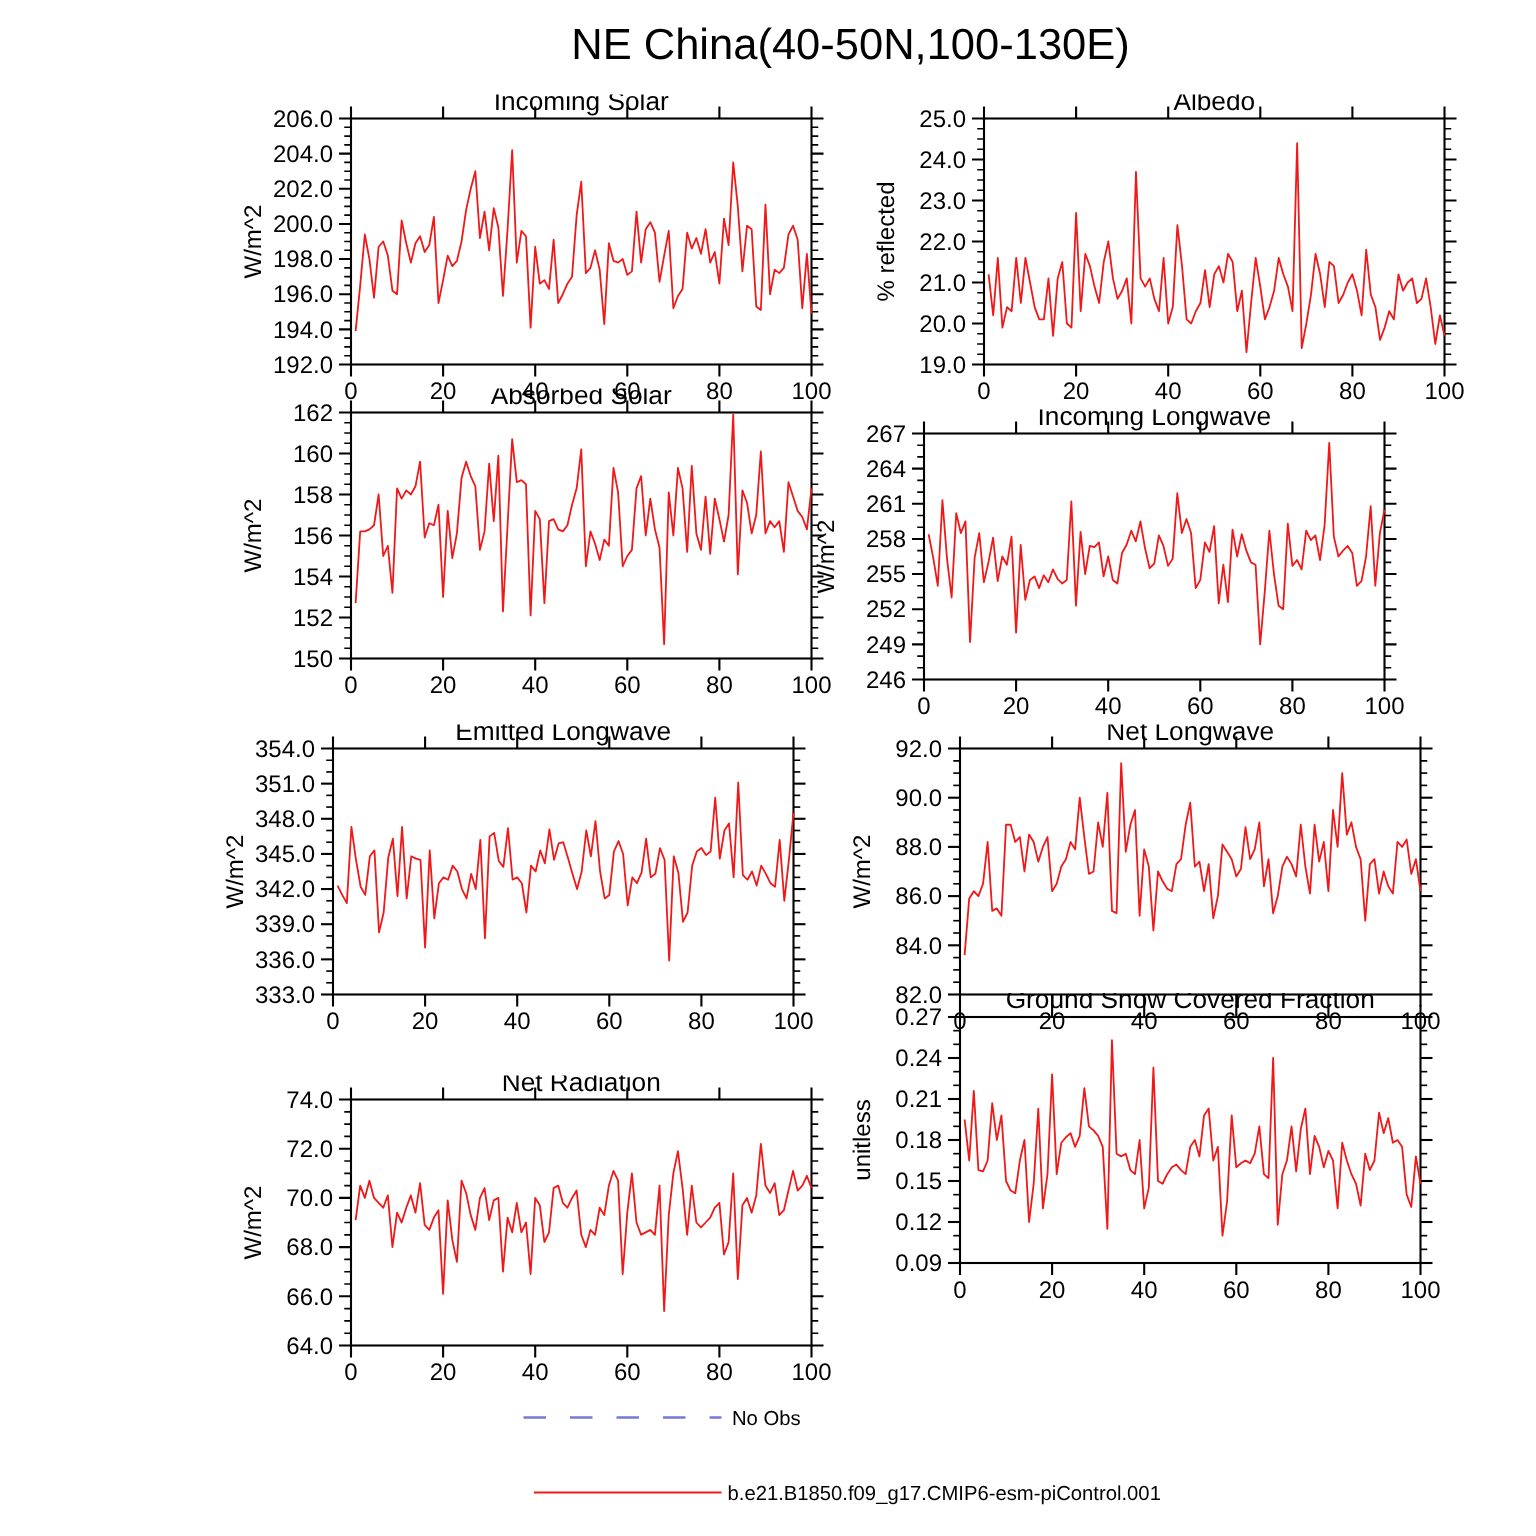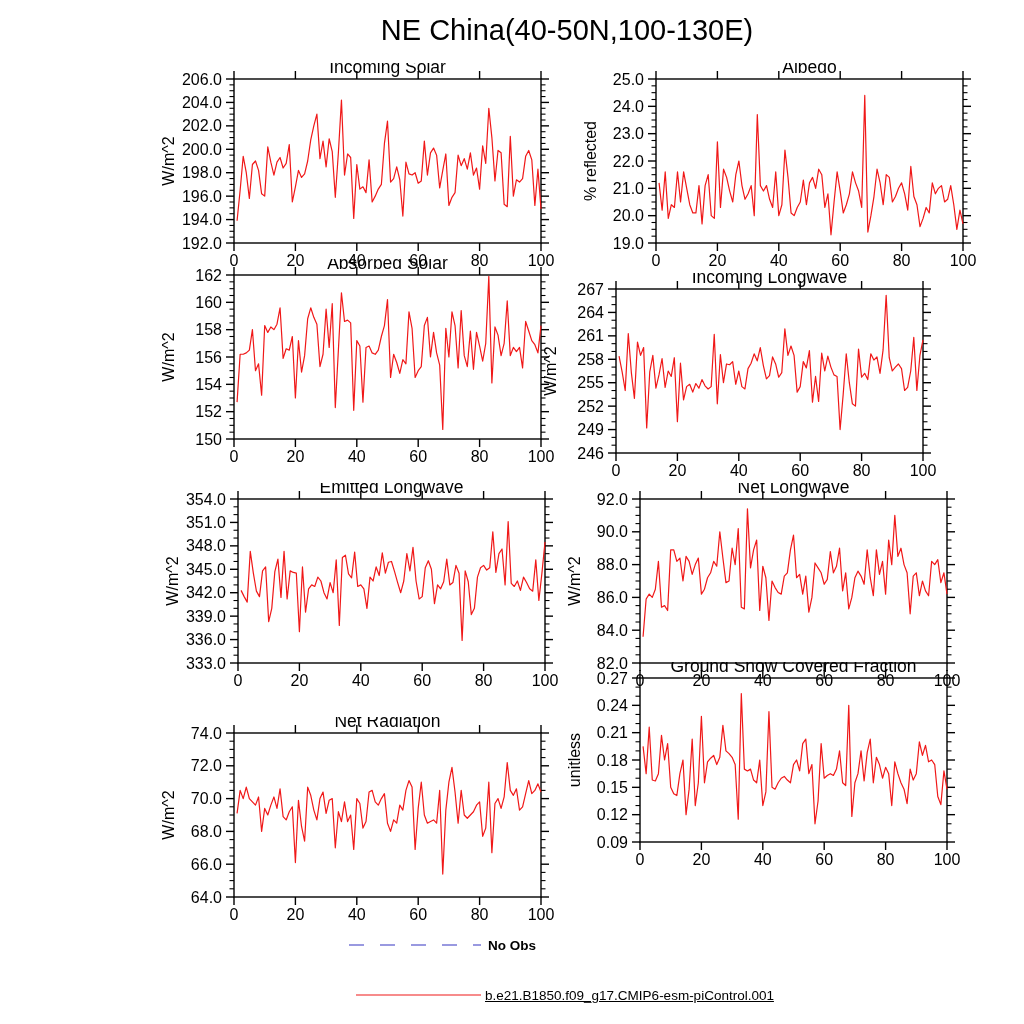--- a/index.html
+++ b/index.html
@@ -8,22 +8,22 @@
   .main-title{position:absolute;top:14px;left:523px;transform:translateX(-50%);
               font-size:29px;white-space:nowrap;}
   .plot-cell{position:absolute;width:470px;height:212px;}
   .plot-svg{display:block;}
   .plot-svg text{font-family:"Liberation Sans",sans-serif;fill:#000;}
   .sub-title{font-size:17.5px;text-anchor:middle;}
   .y-unit{font-size:16px;text-anchor:middle;}
   .tick-label{font-size:16px;}
   .legend-svg{position:absolute;left:0;top:930px;}
   .legend-label{position:absolute;font-size:13.5px;white-space:nowrap;}
-  .label-noobs{left:444px;top:938px;font-weight:bold;}
-  .label-model{left:441px;top:988px;text-decoration:underline;}
+  .label-noobs{left:444px;top:938px;}
+  .label-model{left:441px;top:988px;}
 </style>
 </head>
 <body>
 
 <div class="page">
 
   <div class="main-title">NE China(40-50N,100-130E)</div>
 
   <div class="plot-cell" style="left:100px;top:63px">
     <svg class="plot-svg" width="470" height="212">
@@ -358,21 +358,21 @@
         <line x1="335.6" x2="335.6" y1="180" y2="188" stroke="#000000" stroke-width="1.4"></line>
         <line x1="335.6" x2="335.6" y1="16" y2="8" stroke="#000000" stroke-width="1.4"></line>
         <text x="335.6" y="203" text-anchor="middle" class="tick-label">80</text>
         <line x1="397" x2="397" y1="180" y2="188" stroke="#000000" stroke-width="1.4"></line>
         <line x1="397" x2="397" y1="16" y2="8" stroke="#000000" stroke-width="1.4"></line>
         <text x="397" y="203" text-anchor="middle" class="tick-label">100</text>
         <polyline points="93.07,83.16 96.14,98.78 99.21,117.52 102.28,60.51 105.35,99.56 108.42,125.33 111.49,69.10 114.56,82.38 117.63,74.57 120.70,155.01 123.77,98.78 126.84,82.38 129.91,115.18 132.98,101.90 136.05,85.50 139.12,114.40 142.19,98.00 145.26,103.47 148.33,84.72 151.40,148.76 154.47,90.19 157.54,126.90 160.61,113.62 163.68,111.28 166.75,119.09 169.82,110.50 172.89,115.18 175.96,106.59 179.03,112.84 182.10,115.96 185.17,113.62 188.24,61.30 191.31,130.80 194.38,81.60 197.45,109.71 200.52,90.97 203.59,91.75 206.66,88.63 209.73,111.28 212.80,98.00 215.87,113.62 218.94,115.96 222.01,95.66 225.08,90.19 228.15,80.82 231.22,87.85 234.29,74.57 237.36,92.53 240.43,105.81 243.50,102.69 246.57,83.94 249.64,90.97 252.71,104.25 255.78,99.56 258.85,55.83 261.92,82.38 264.99,73.01 268.06,82.38 271.13,119.09 274.20,113.62 277.27,88.63 280.34,94.88 283.41,77.70 286.48,129.24 289.55,103.47 292.62,128.46 295.69,80.04 298.76,98.00 301.83,83.16 304.90,94.10 307.97,101.90 311.04,103.47 314.11,156.57 317.18,121.43 320.25,80.82 323.32,109.71 326.39,130.80 329.46,133.14 332.53,76.13 335.60,104.25 338.67,100.34 341.74,106.59 344.81,80.82 347.88,87.07 350.95,83.94 354.02,100.34 357.09,76.91 360.16,22.25 363.23,84.72 366.30,98.00 369.37,94.10 372.44,90.97 375.51,95.66 378.58,117.52 381.65,114.40 384.72,98.00 387.79,64.42 390.86,117.52 393.93,82.38 397.00,66.76" fill="none" stroke="#f01818" stroke-width="1.2" stroke-linejoin="round"></polyline>
       </svg>
   </div>
 
-  <div class="plot-cell" style="left:104px;top:483px">
+  <div class="plot-cell" style="left:88px;top:483px">
     <svg class="plot-svg" width="470" height="212">
       <text class="sub-title" x="243.5" y="10">Emitted Longwave</text>
       <text class="y-unit" transform="translate(30 98) rotate(-90)">W/m^2</text>
     <rect x="90" y="16" width="307" height="164" fill="none" stroke="#000000" stroke-width="1.4"></rect>
         <line x1="90" x2="82" y1="180" y2="180" stroke="#000000" stroke-width="1.4"></line>
         <line x1="397" x2="405" y1="180" y2="180" stroke="#000000" stroke-width="1.4"></line>
         <text x="78" y="185.5" text-anchor="end" class="tick-label">333.0</text>
         <line x1="90" x2="82" y1="156.57142857142858" y2="156.57142857142858" stroke="#000000" stroke-width="1.4"></line>
         <line x1="397" x2="405" y1="156.57142857142858" y2="156.57142857142858" stroke="#000000" stroke-width="1.4"></line>
         <text x="78" y="162.07142857142858" text-anchor="end" class="tick-label">336.0</text>

